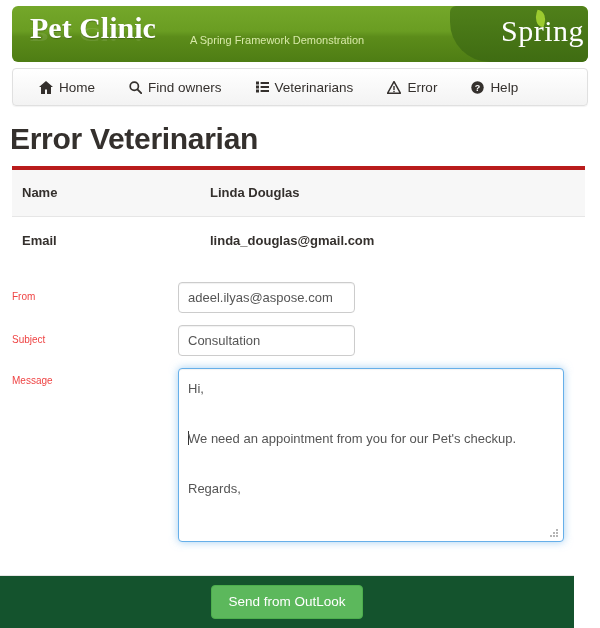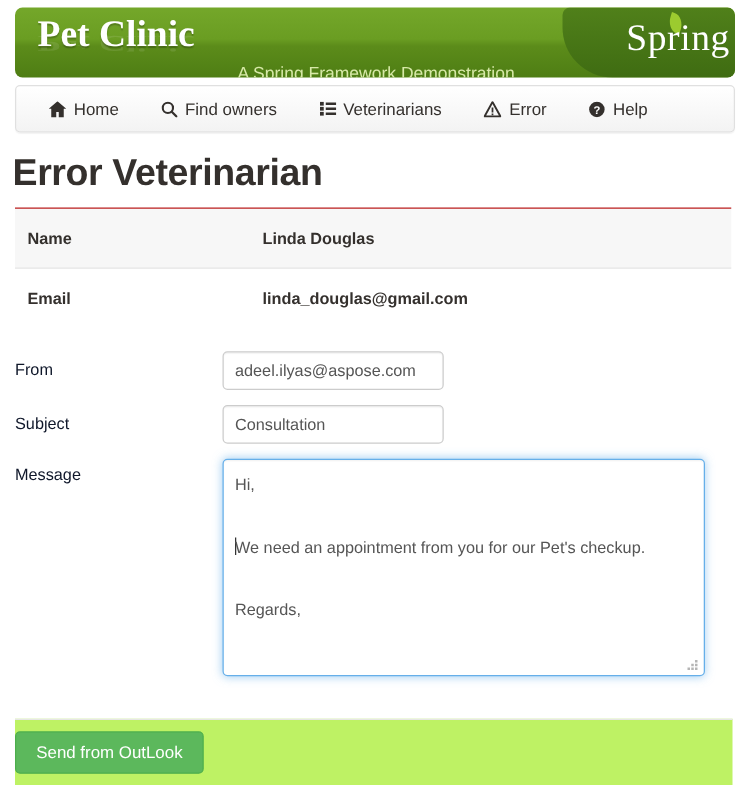--- a/index.html
+++ b/index.html
@@ -52,23 +52,22 @@
     font-size: 30px;
     font-weight: bold;
     color: rgba(255,255,255,0.10);
     transform: scaleY(-0.6);
     transform-origin: top left;
     pointer-events: none;
   }
   .banner-sub {
     position: absolute;
     left: 178px; top: 28px;
-    font-size: 14px;
+    font-size: 11px;
     color: #d7e9a8;
-    margin-top: 16px;
   }
   .spring-logo {
     position: absolute;
     right: 4px; top: 8px;
     font-family: "Liberation Serif", serif;
     font-size: 30px;
     color: #ffffff;
     letter-spacing: 0.5px;
   }
   .spring-leaf {
@@ -113,21 +112,21 @@
     font-weight: bold;
     color: #34302d;
     letter-spacing: -0.3px;
   }
 
   
   .info-table {
     width: 573px;
     margin: 0 0 0 12px;
     border-collapse: collapse;
-    border-top: 1px solid #b91c1c;
+    border-top: 4px solid #b91c1c;
   }
   .info-table tr { height: 48px; }
   .info-table tr.striped { background: #f7f7f7; }
   .info-table td {
     padding: 0 0 0 10px;
     font-size: 13px;
     font-weight: bold;
     color: #34302d;
     vertical-align: middle;
     border-bottom: 1px solid #e6e6e6;
@@ -139,22 +138,22 @@
   .form { margin-top: 18px; position: relative; }
   .form-row {
     display: flex;
     align-items: flex-start;
     margin-bottom: 12px;
   }
   .form-label {
     width: 178px;
     padding-left: 12px;
     box-sizing: border-box;
-    font-size: 13px;
-    color: #0f172a;
+    font-size: 10px;
+    color: #ef4444;
     line-height: 30px;
   }
   .form-label.msg { line-height: 26px; }
   .text-input {
     width: 177px;
     height: 31px;
     box-sizing: border-box;
     padding: 4px 9px;
     font-family: "Liberation Sans", sans-serif;
     font-size: 13px;
@@ -200,29 +199,29 @@
   }
   .resize-grip i {
     position: absolute;
     width: 2px; height: 2px;
     background: #b5b5b5;
   }
 
   
   .footer-panel {
     position: absolute;
-    left: 12px;
+    left: 0;
     bottom: 6px;
     width: 574px;
     height: 52px;
-    background: #bef264;
+    background: #14532d;
     border-top: 1px solid #e6e6e6;
     display: flex;
     align-items: center;
-    justify-content: flex-start;
+    justify-content: center;
   }
   .send-btn {
     padding: 8px 16px;
     font-family: "Liberation Sans", sans-serif;
     font-size: 13.5px;
     color: #ffffff;
     background: #5cb85c;
     border: 1px solid #4cae4c;
     border-radius: 4px;
     cursor: pointer;

